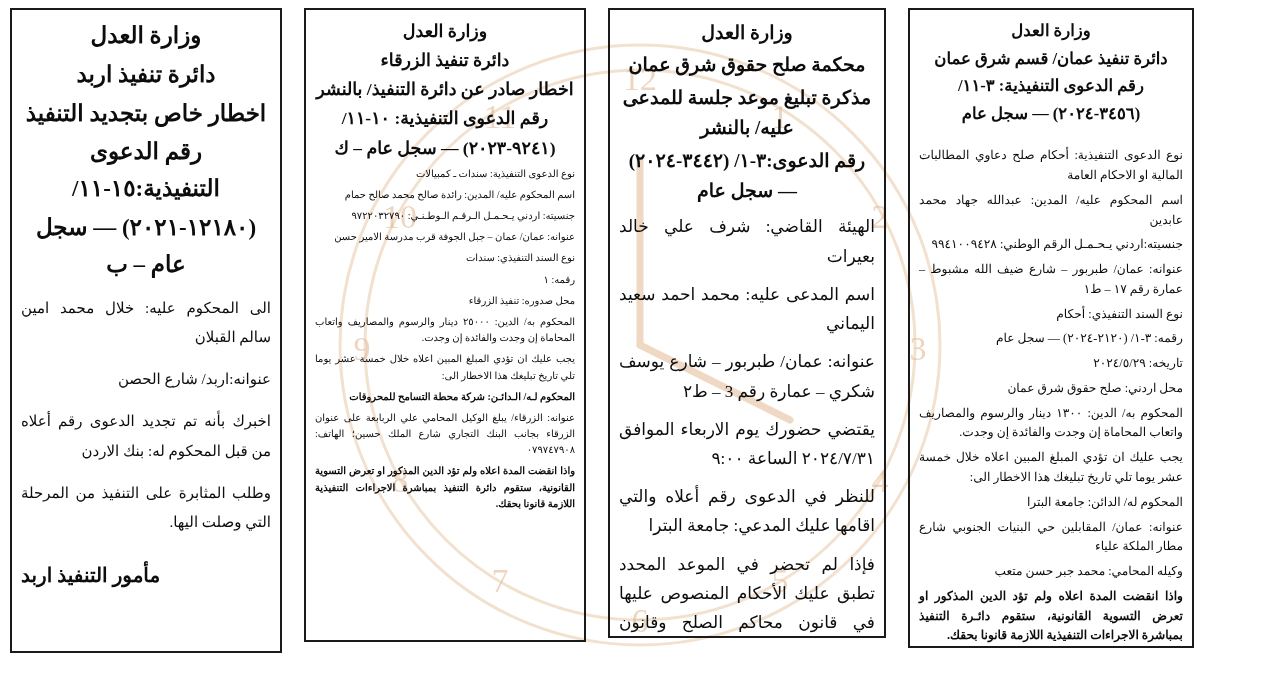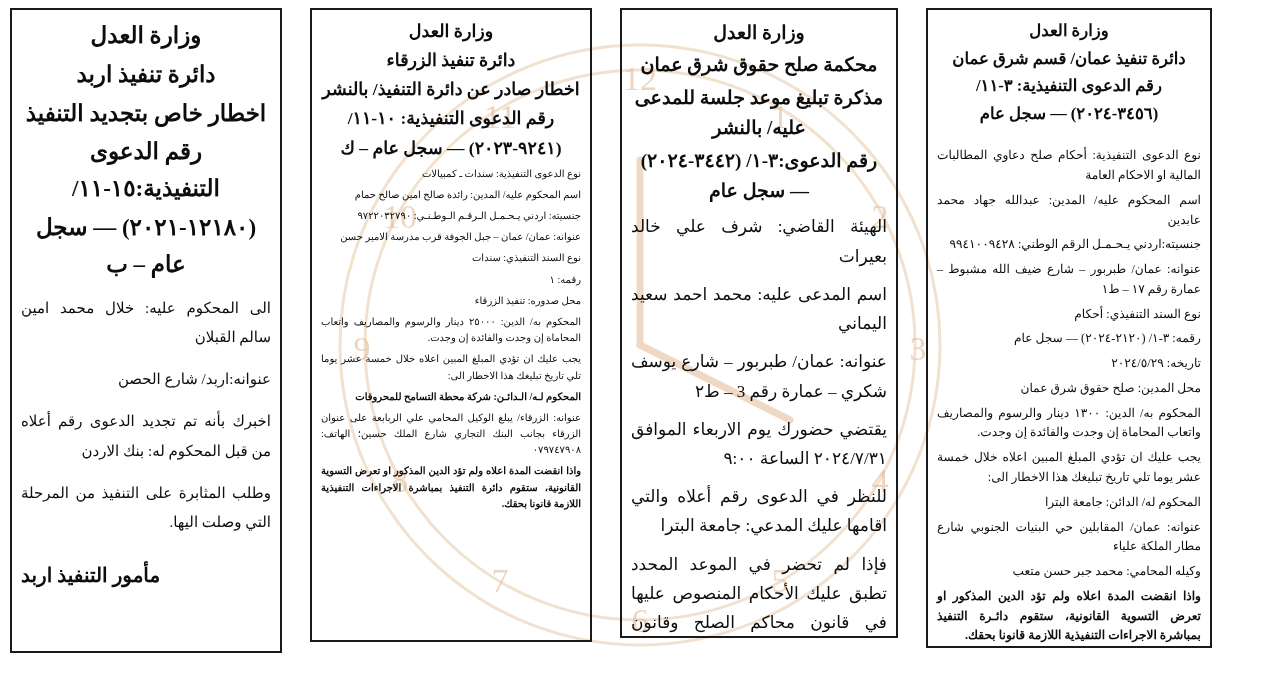--- a/index.html
+++ b/index.html
@@ -24,21 +24,21 @@
     z-index: 0;
   }
 
   .page {
     position: relative;
     z-index: 1;
     display: flex;
     flex-direction: row-reverse;
     justify-content: flex-start;
     align-items: flex-start;
-    gap: 28px;
+    gap: 22px;
     padding: 8px 10px 0 10px;
     box-sizing: border-box;
     width: 1273px;
     height: 690px;
   }
 
   .notice {
     border: 2px solid #1a1a1a;
     background: transparent;
     box-sizing: border-box;
@@ -139,21 +139,21 @@
   <div class="notice n2">
     <div class="head">
       <div>وزارة العدل</div>
       <div>دائرة تنفيذ الزرقاء</div>
       <div>اخطار صادر عن دائرة التنفيذ/ بالنشر</div>
       <div>رقم الدعوى التنفيذية: ١٠-١١/</div>
       <div>(٩٢٤١-٢٠٢٣) — سجل عام – ك</div>
     </div>
     <div class="body">
       <p class="just">نوع الدعوى التنفيذية: سندات ـ كمبيالات</p>
-      <p class="just">اسم المحكوم عليه/ المدين: رائدة صالح امين صالح حمام</p>
+      <p class="just">اسم المحكوم عليه/ المدين: رائدة صالح محمد صالح حمام</p>
       <p class="just">جنسيته: اردني      يـحـمـل الـرقـم الـوطـنـي: ٩٧٢٢٠٣٢٧٩٠</p>
       <p class="just">عنوانه: عمان/ عمان – جبل الجوفة قرب مدرسة الامير حسن</p>
       <p class="just">نوع السند التنفيذي: سندات</p>
       <p class="just">رقمه: ١</p>
       <p class="just">محل صدوره: تنفيذ الزرقاء</p>
       <p class="just">المحكوم به/ الدين: ٢٥٠٠٠ دينار والرسوم والمصاريف واتعاب المحاماة إن وجدت والفائدة إن وجدت.</p>
       <p class="just">يجب عليك ان تؤدي المبلغ المبين اعلاه خلال خمسة عشر يوما تلي تاريخ تبليغك هذا الاخطار الى:</p>
       <p class="just bold">المحكوم لـه/ الـدائـن: شركة محطة التسامح للمحروقات</p>
       <p class="just">عنوانه: الزرقاء/ يبلغ الوكيل المحامي علي الربابعة على عنوان الزرقاء بجانب البنك التجاري شارع الملك حسين؛ الهاتف: ٠٧٩٧٤٧٩٠٨</p>
       <p class="just bold">واذا انقضت المدة اعلاه ولم تؤد الدين المذكور او تعرض التسوية القانونية، ستقوم دائرة التنفيذ بمباشرة الاجراءات التنفيذية اللازمة قانونا بحقك.</p>
@@ -187,21 +187,21 @@
       <div>(٣٤٥٦-٢٠٢٤) — سجل عام</div>
     </div>
     <div class="body">
       <p class="just">نوع الدعوى التنفيذية: أحكام  صلح  دعاوي المطالبات المالية او الاحكام العامة</p>
       <p class="just">اسم المحكوم عليه/ المدين: عبدالله جهاد محمد عابدين</p>
       <p class="just">جنسيته:اردني                      يـحـمـل الرقم الوطني: ٩٩٤١٠٠٩٤٢٨</p>
       <p class="just">عنوانه: عمان/ طبربور – شارع ضيف الله مشبوط – عمارة رقم ١٧ – ط١</p>
       <p class="just">نوع السند التنفيذي: أحكام</p>
       <p class="just">رقمه: ٣-١/ (٢١٢٠-٢٠٢٤) — سجل عام</p>
       <p class="just">تاريخه: ٢٠٢٤/٥/٢٩</p>
-      <p class="just">محل المدين: صلح حقوق شرق عمان</p>
+      <p class="just">محل اردني: صلح حقوق شرق عمان</p>
       <p class="just">المحكوم به/ الدين: ١٣٠٠ دينار والرسوم والمصاريف واتعاب المحاماة إن وجدت والفائدة إن وجدت.</p>
       <p class="just">يجب عليك ان تؤدي المبلغ المبين اعلاه خلال خمسة عشر يوما تلي تاريخ تبليغك هذا الاخطار الى:</p>
       <p class="just">المحكوم له/ الدائن: جامعة البترا</p>
       <p class="just">عنوانه: عمان/ المقابلين حي البنيات الجنوبي شارع مطار الملكة علياء</p>
       <p class="just">وكيله المحامي: محمد جبر حسن متعب</p>
       <p class="just bold">واذا انقضت المدة اعلاه ولم تؤد الدين المذكور او تعرض التسوية القانونية، ستقوم دائـرة التنفيذ بمباشرة الاجراءات التنفيذية اللازمة قانونا بحقك.</p>
     </div>
 
   </div>
 

